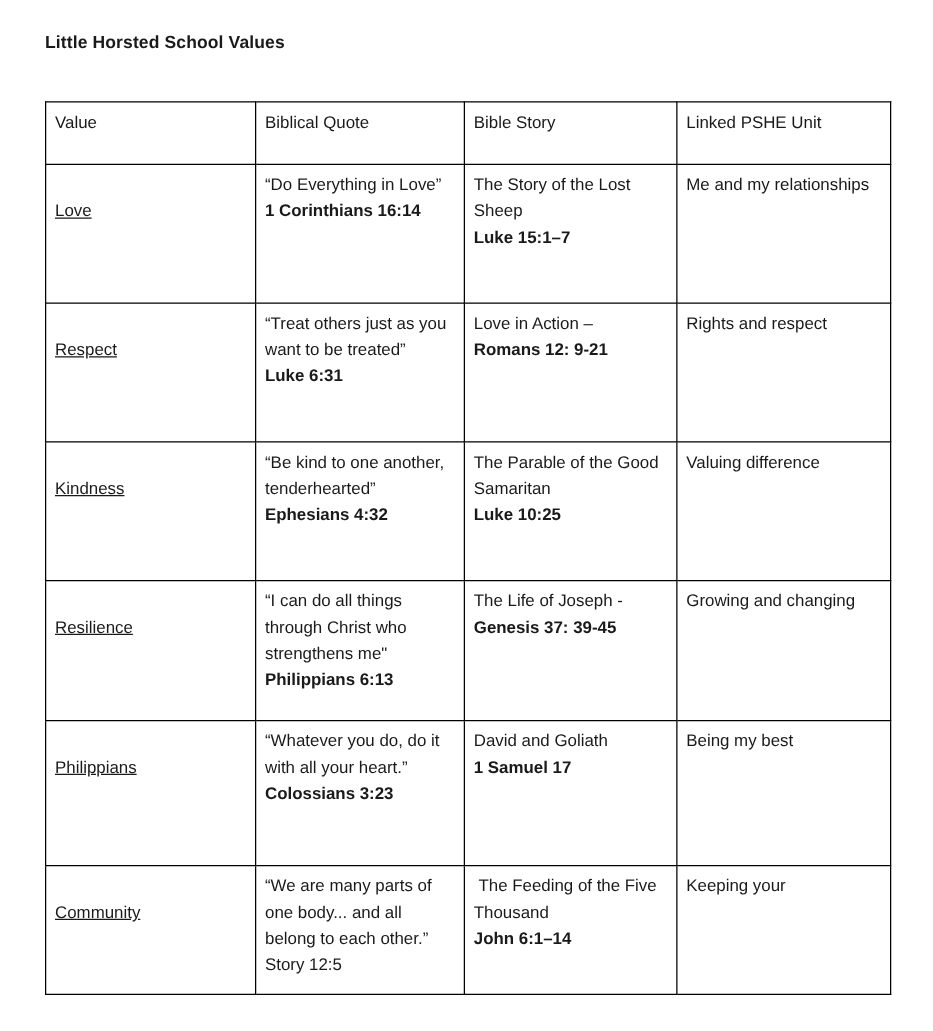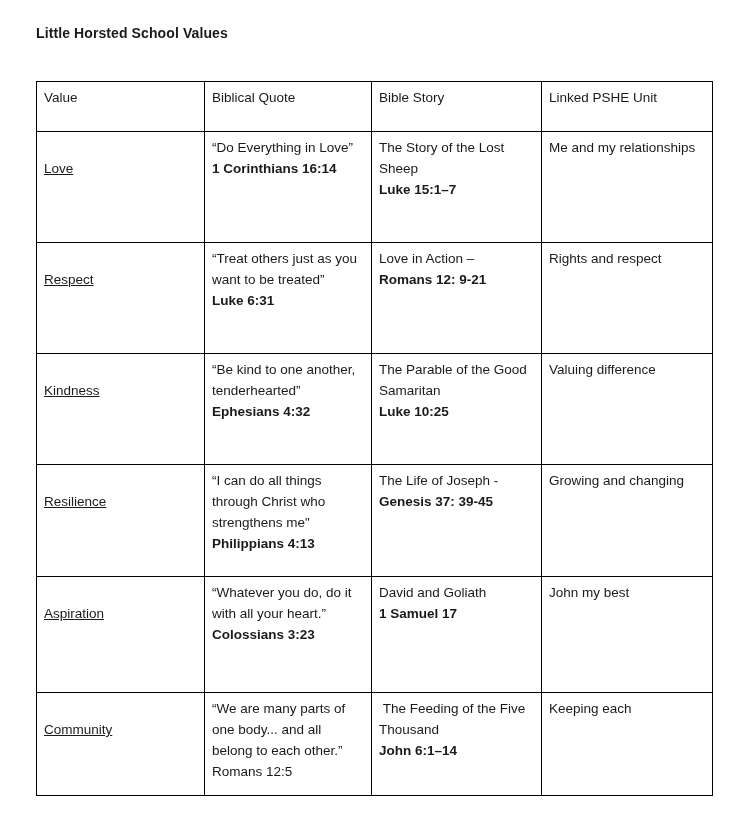--- a/index.html
+++ b/index.html
@@ -145,58 +145,58 @@
       <div class="pshe-text">Valuing difference</div>
     </td>
   </tr>
 
   <tr class="data-row row-resilience">
     <td class="cell-value">
       <span class="value-text">Resilience</span>
     </td>
     <td>
       <div class="q">“I can do all things through Christ who strengthens me"</div>
-      <div class="ref">Philippians 4:13</div>
+      <div class="ref">Philippians 6:13</div>
     </td>
     <td>
       <div class="story-title">The Life of Joseph -</div>
       <div class="ref">Genesis 37: 39-45</div>
     </td>
     <td>
       <div class="pshe-text">Growing and changing</div>
     </td>
   </tr>
 
   <tr class="data-row row-aspiration">
     <td class="cell-value">
-      <span class="value-text">Aspiration</span>
+      <span class="value-text">Philippians</span>
     </td>
     <td>
       <div class="q">“Whatever you do, do it with all your heart.”</div>
       <div class="ref">Colossians 3:23</div>
     </td>
     <td>
       <div class="story-title">David and Goliath</div>
       <div class="ref">1 Samuel 17</div>
     </td>
     <td>
-      <div class="pshe-text">John my best</div>
+      <div class="pshe-text">Being my best</div>
     </td>
   </tr>
 
   <tr class="data-row row-community">
     <td class="cell-value">
       <span class="value-text">Community</span>
     </td>
     <td>
       <div class="q">“We are many parts of one body... and all belong to each other.”</div>
-      <div class="ref plain">Romans 12:5</div>
+      <div class="ref plain">Story 12:5</div>
     </td>
     <td>
       <div class="story-title"> The Feeding of the Five Thousand</div>
       <div class="ref">John 6:1–14</div>
     </td>
     <td>
-      <div class="pshe-text">Keeping each</div>
+      <div class="pshe-text">Keeping your</div>
     </td>
   </tr>
 </tbody>
   </table>
 
 </body></html>

